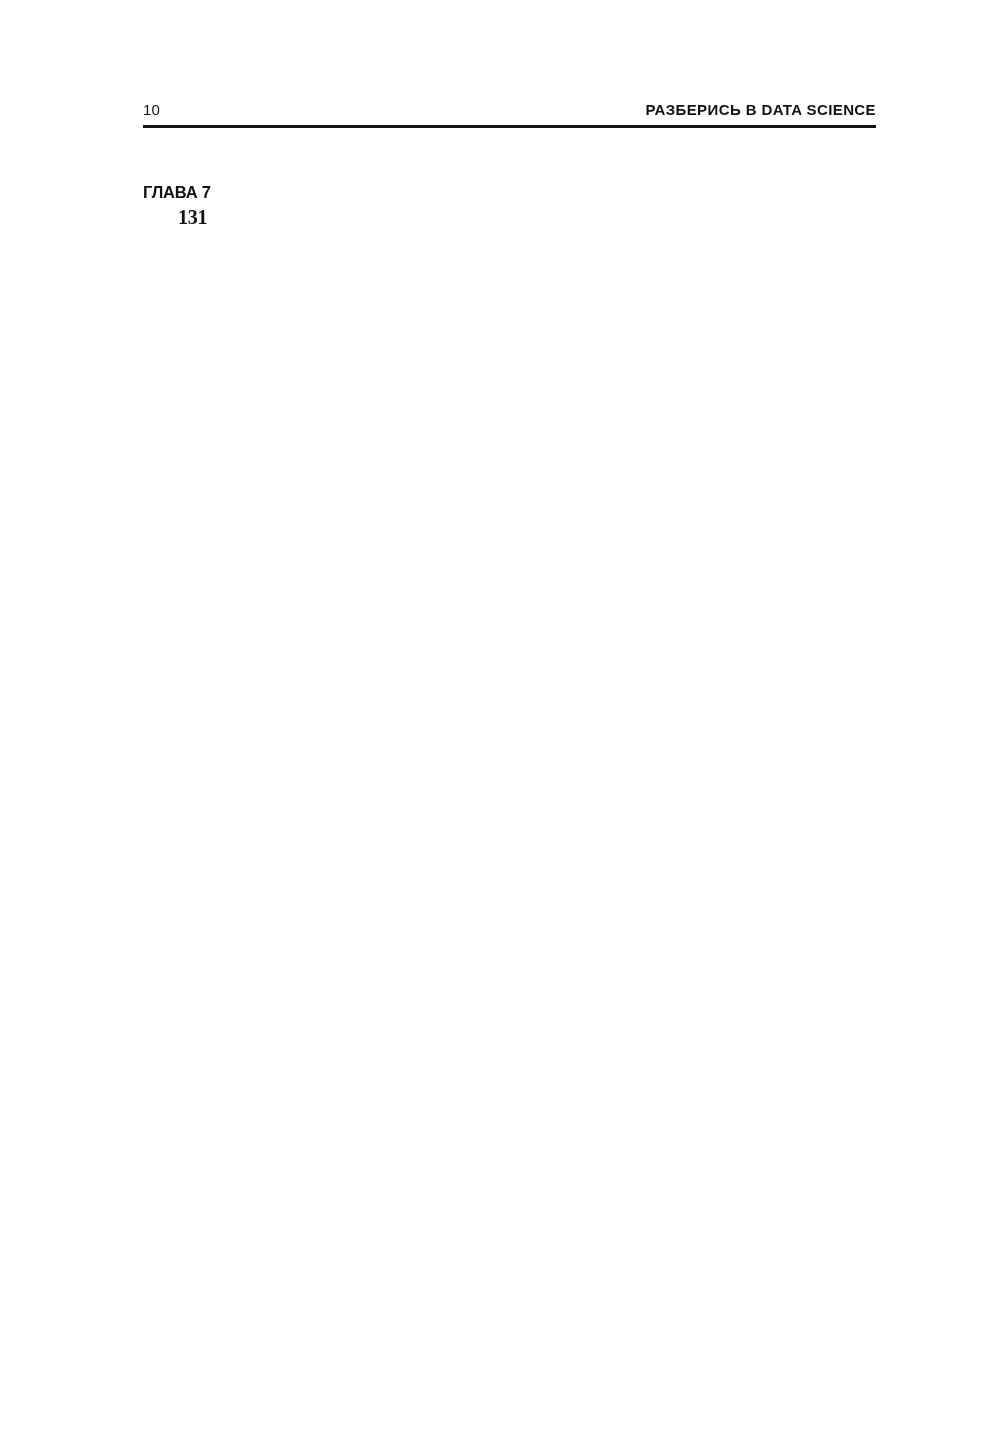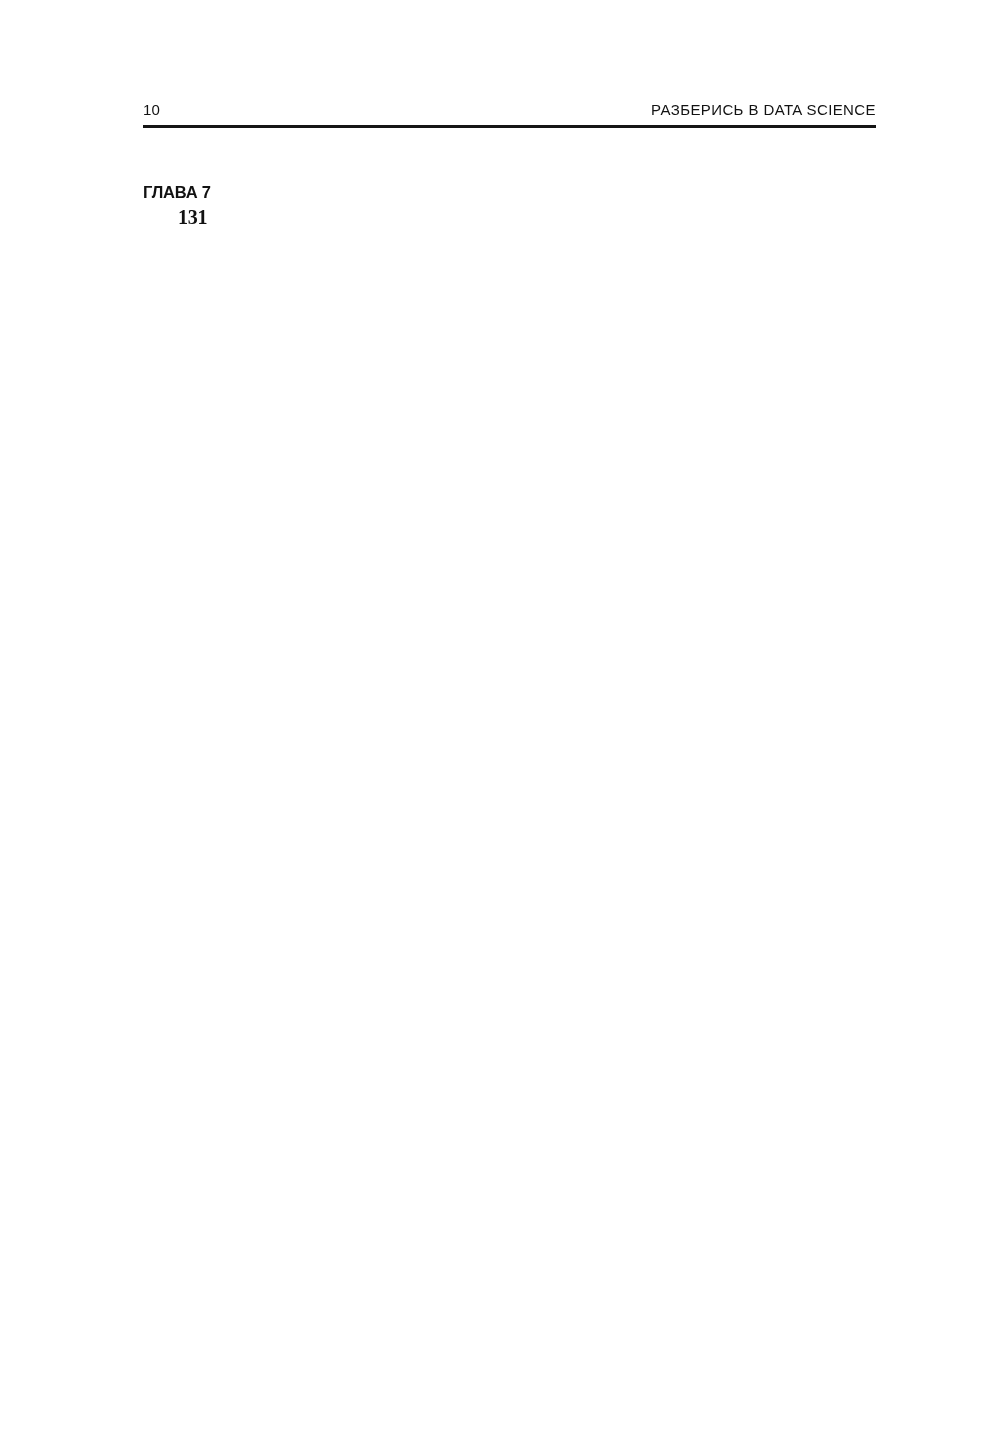--- a/index.html
+++ b/index.html
@@ -24,21 +24,21 @@
   .header {
     display: flex;
     justify-content: space-between;
     align-items: flex-end;
     padding-top: 101px;
     font-family: "Liberation Sans", sans-serif;
     font-size: 15px;
     letter-spacing: 0.2px;
   }
   .header .folio { font-weight: 400; }
-  .header .running-title { font-weight: 400; letter-spacing: 0.4px; }
+  .header .running-title { font-weight: 700; letter-spacing: 0.4px; }
   .rule {
     margin-top: 7px;
     border-bottom: 3px solid #151515;
   }
   
   .toc { margin-top: 0; }
   .row {
     display: flex;
     align-items: flex-end;
     font-size: 18px;

